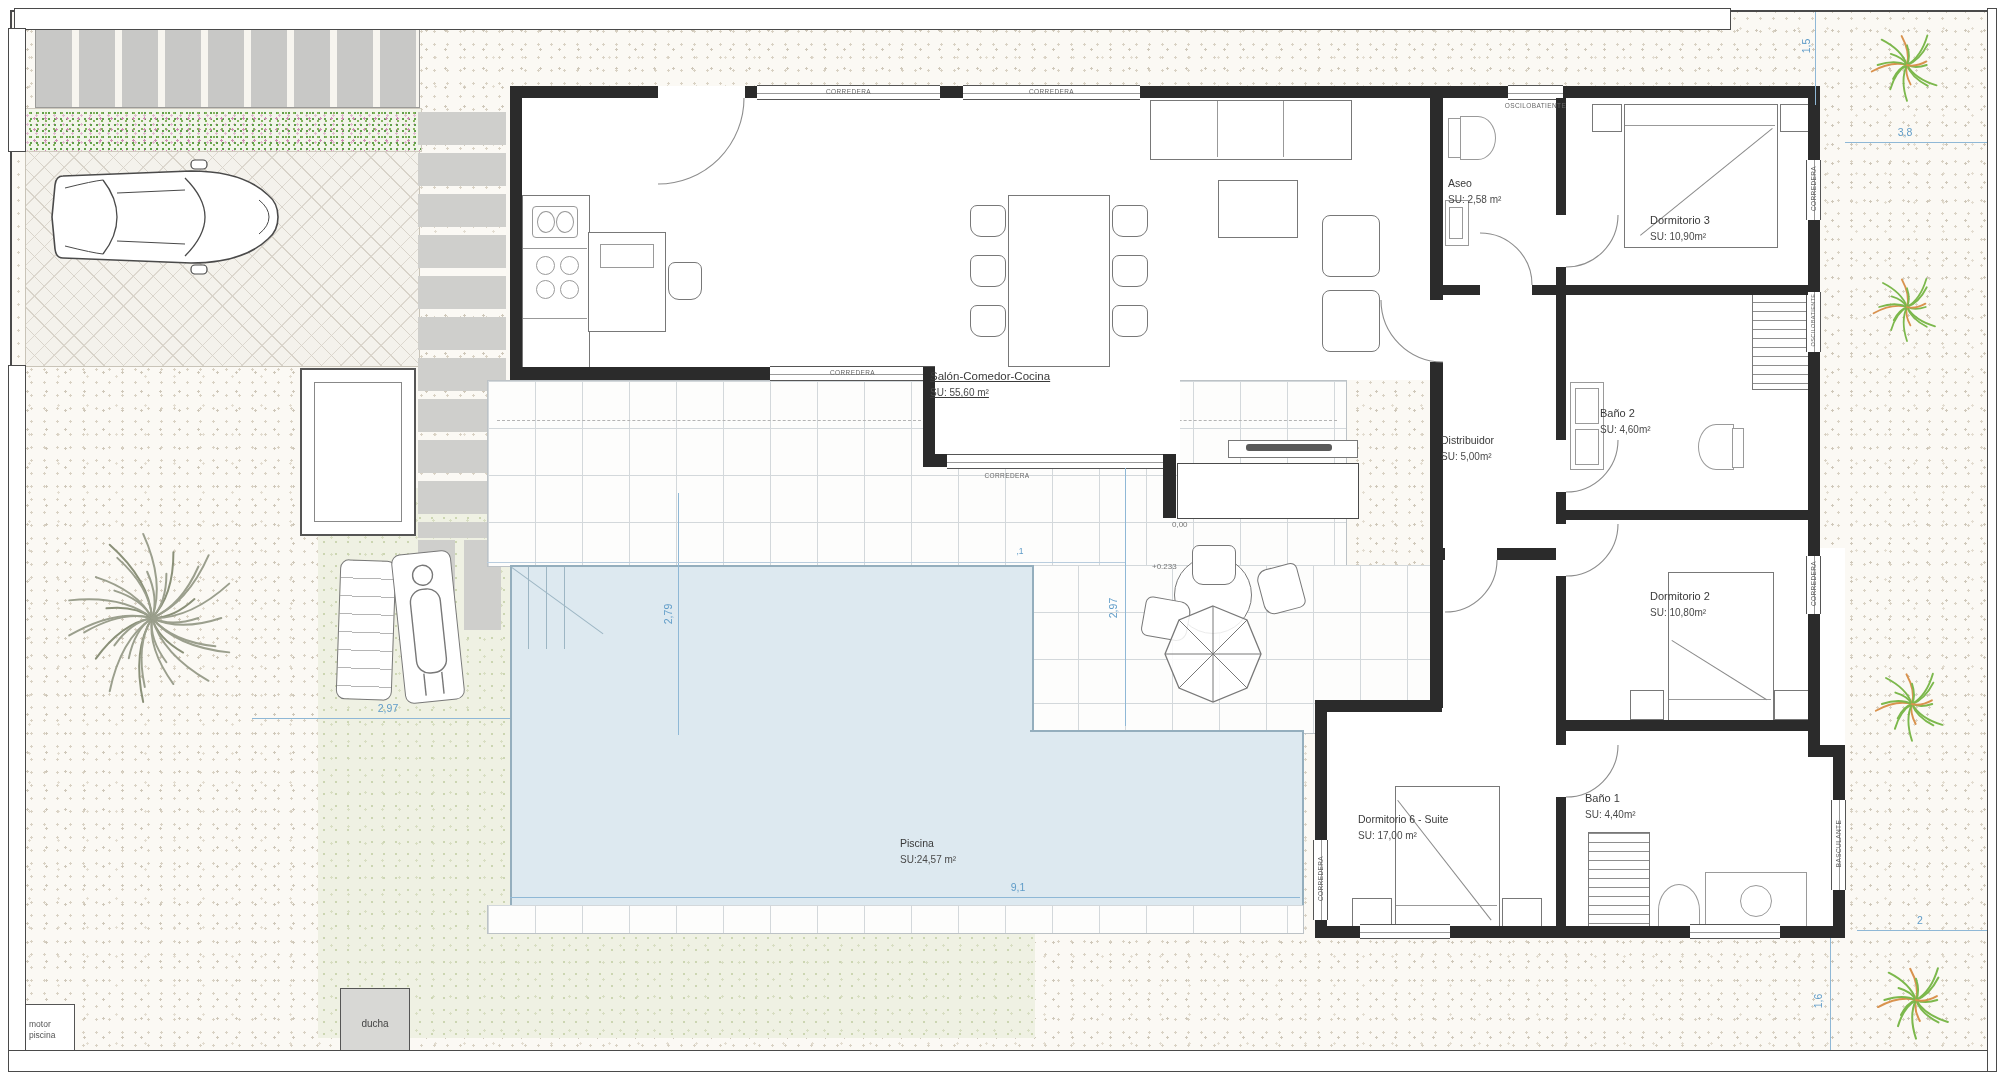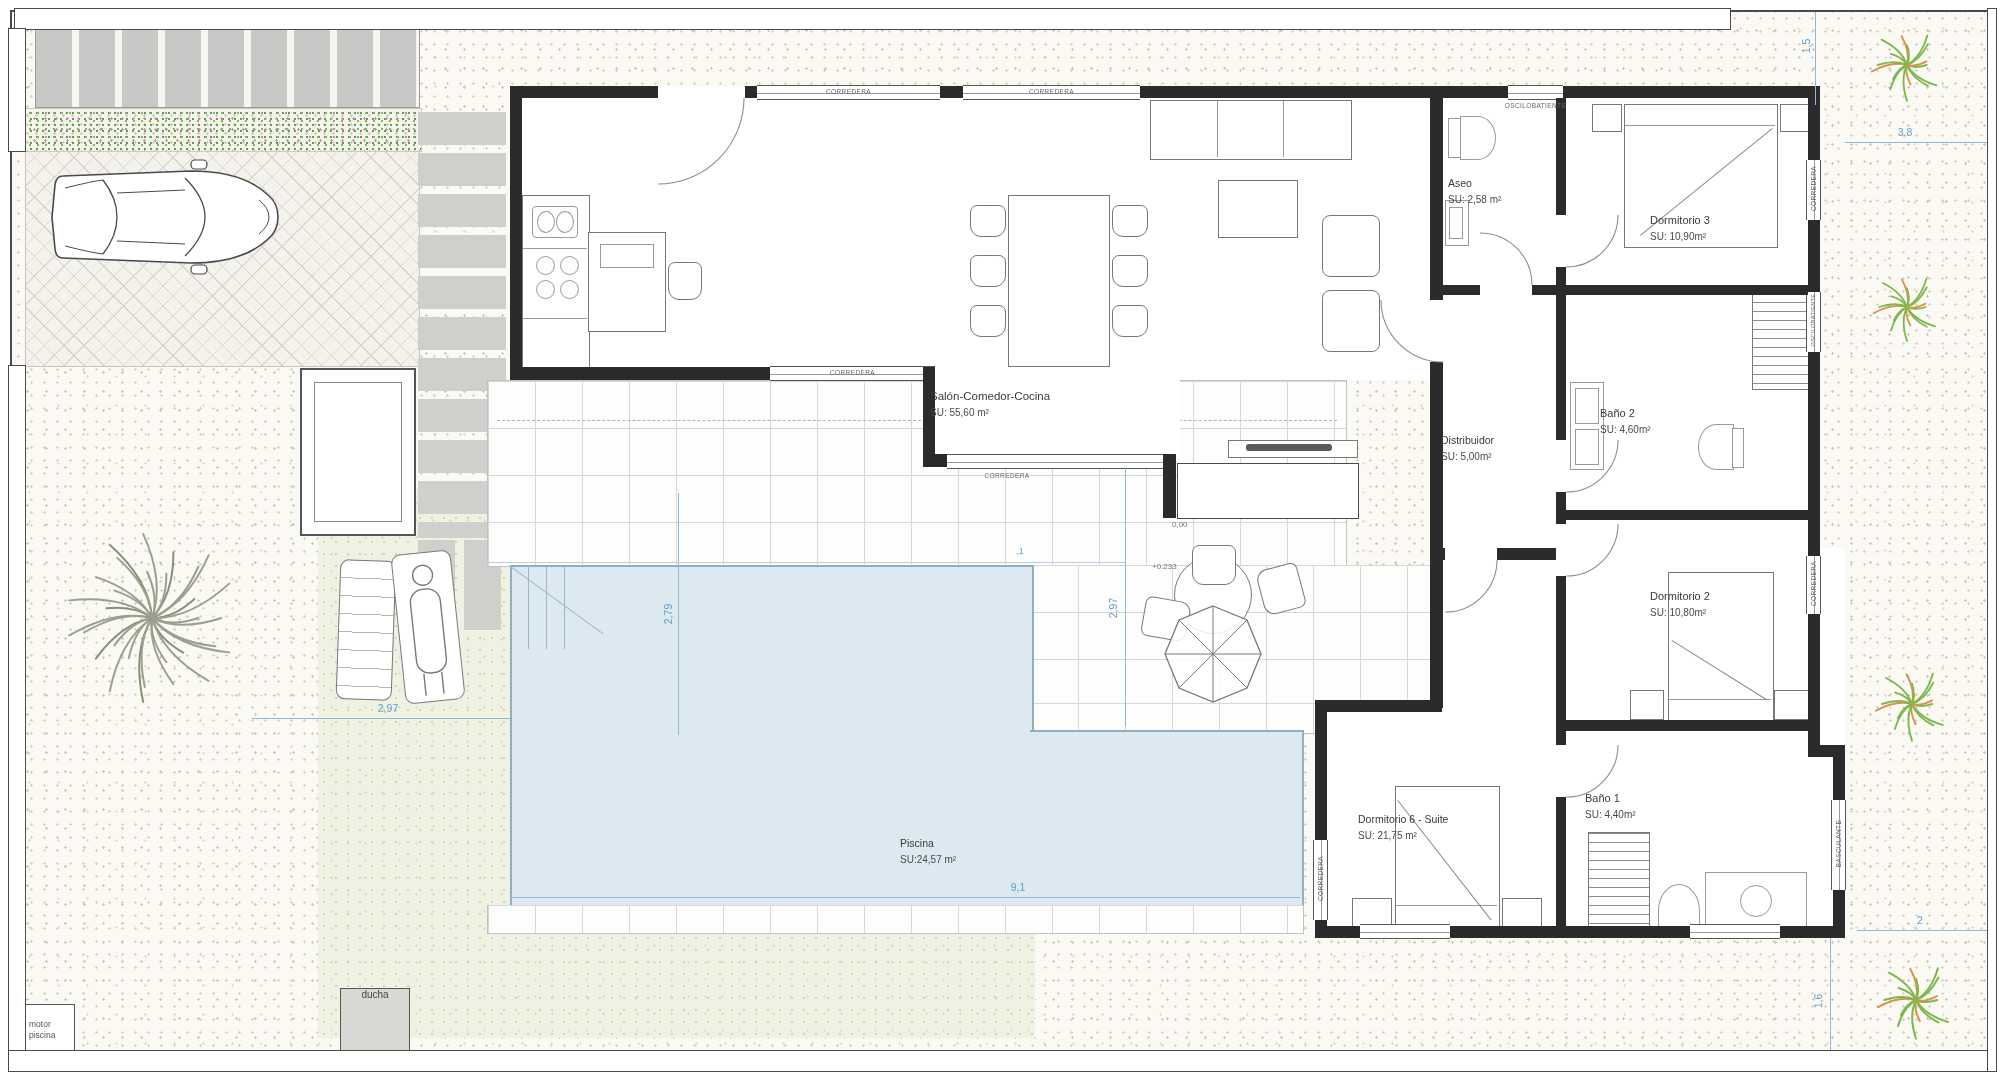--- a/index.html
+++ b/index.html
@@ -355,21 +355,21 @@
   <svg class="doorarc" viewBox="0 0 52 52" style="left:1566px;top:524px;width:52px;height:52px;">
       <path d="M52 0 A52 52 0 0 1 0 52"></path>
     </svg>
   <svg class="doorarc" viewBox="0 0 52 52" style="left:1445px;top:560px;width:52px;height:52px;">
       <path d="M52 0 A52 52 0 0 1 0 52"></path>
     </svg>
   <svg class="doorarc" viewBox="0 0 52 52" style="left:1566px;top:745px;width:52px;height:52px;">
       <path d="M52 0 A52 52 0 0 1 0 52"></path>
     </svg>
 
-  <div class="abs rlabel" style="left:930px;top:388px;width:240px;">
+  <div class="abs rlabel" style="left:930px;top:368px;width:240px;text-decoration:underline;">
     <div class="nm">Salón-Comedor-Cocina</div>
     <div class="ar">SU: 55,60 m²</div>
   </div>
   <div class="abs rlabel" style="left:1448px;top:176px;width:110px;font-size:10.5px;">
     <div class="nm">Aseo</div>
     <div class="ar">SU: 2,58 m²</div>
   </div>
   <div class="abs rlabel" style="left:1650px;top:212px;width:150px;font-size:11px;">
     <div class="nm">Dormitorio 3</div>
     <div class="ar">SU: 10,90m²</div>
@@ -381,21 +381,21 @@
   <div class="abs rlabel" style="left:1441px;top:433px;width:130px;font-size:10.5px;">
     <div class="nm">Distribuidor</div>
     <div class="ar">SU: 5,00m²</div>
   </div>
   <div class="abs rlabel" style="left:1650px;top:588px;width:150px;font-size:11px;">
     <div class="nm">Dormitorio 2</div>
     <div class="ar">SU: 10,80m²</div>
   </div>
   <div class="abs rlabel" style="left:1358px;top:812px;width:180px;font-size:10.5px;">
     <div class="nm">Dormitorio 6 - Suite</div>
-    <div class="ar">SU: 21,75 m²</div>
+    <div class="ar">SU: 17,00 m²</div>
   </div>
   <div class="abs rlabel" style="left:1585px;top:790px;width:140px;font-size:11px;">
     <div class="nm">Baño 1</div>
     <div class="ar">SU: 4,40m²</div>
   </div>
   <div class="abs rlabel" style="left:900px;top:836px;width:170px;font-size:10.5px;">
     <div class="nm">Piscina</div>
     <div class="ar">SU:24,57 m²</div>
   </div>
 
@@ -429,21 +429,21 @@
   <div class="abs dlh" style="left:487px;top:562px;width:638px;background:#b9cdde;"></div>
   <div class="abs dim" style="left:1000px;top:546px;width:40px;font-size:8.5px;">,1</div>
 
   <div class="abs lvl" style="left:1172px;top:520px;">0,00</div>
   <div class="abs lvl" style="left:1152px;top:562px;">+0.233</div>
 
   <div class="abs" style="left:25px;top:1004px;width:50px;height:50px;background:#fff;border:1.5px solid #555;font-size:8.5px;color:#555;line-height:1.3;padding:14px 2px 0 3px;box-sizing:border-box;">
     <div>motor</div>
     <div>piscina</div>
   </div>
-  <div class="abs" style="left:340px;top:988px;width:68px;height:68px;background:#d8d8d5;border:1.5px solid #555;display:flex;align-items:flex-start;justify-content:center;">
+  <div class="abs" style="left:340px;top:988px;width:68px;height:68px;background:#d8d8d5;border:1.5px solid #555;display:flex;align-items:center;justify-content:center;">
     <span style="font-size:10px;color:#444;">ducha</span>
   </div>
 
   <svg class="abs" viewBox="0 0 240 138" style="left:45px;top:148px;width:240px;height:138px;">
     <path d="M18,28 L146,23 Q198,23 223,47 Q233,55 233,69 Q233,83 223,91 Q198,115 146,115 L18,110 Q11,110 10,101 L7,69 L10,37 Q11,28 18,28 Z" fill="#fff" stroke="#4a4a4a" stroke-width="1.6"></path>
     <path d="M140,30 Q160,50 160,69 Q160,88 140,108" fill="none" stroke="#4a4a4a" stroke-width="1.3"></path>
     <path d="M58,32 Q72,50 72,69 Q72,88 58,106" fill="none" stroke="#4a4a4a" stroke-width="1.3"></path>
     <path d="M72,45 L140,42 M72,93 L140,96" fill="none" stroke="#4a4a4a" stroke-width="1"></path>
     <path d="M20,40 Q48,33 58,32 M20,98 Q48,105 58,106" fill="none" stroke="#4a4a4a" stroke-width="1"></path>
     <rect x="146" y="12" width="16" height="9" rx="4" fill="#fff" stroke="#4a4a4a" stroke-width="1.2"></rect>

